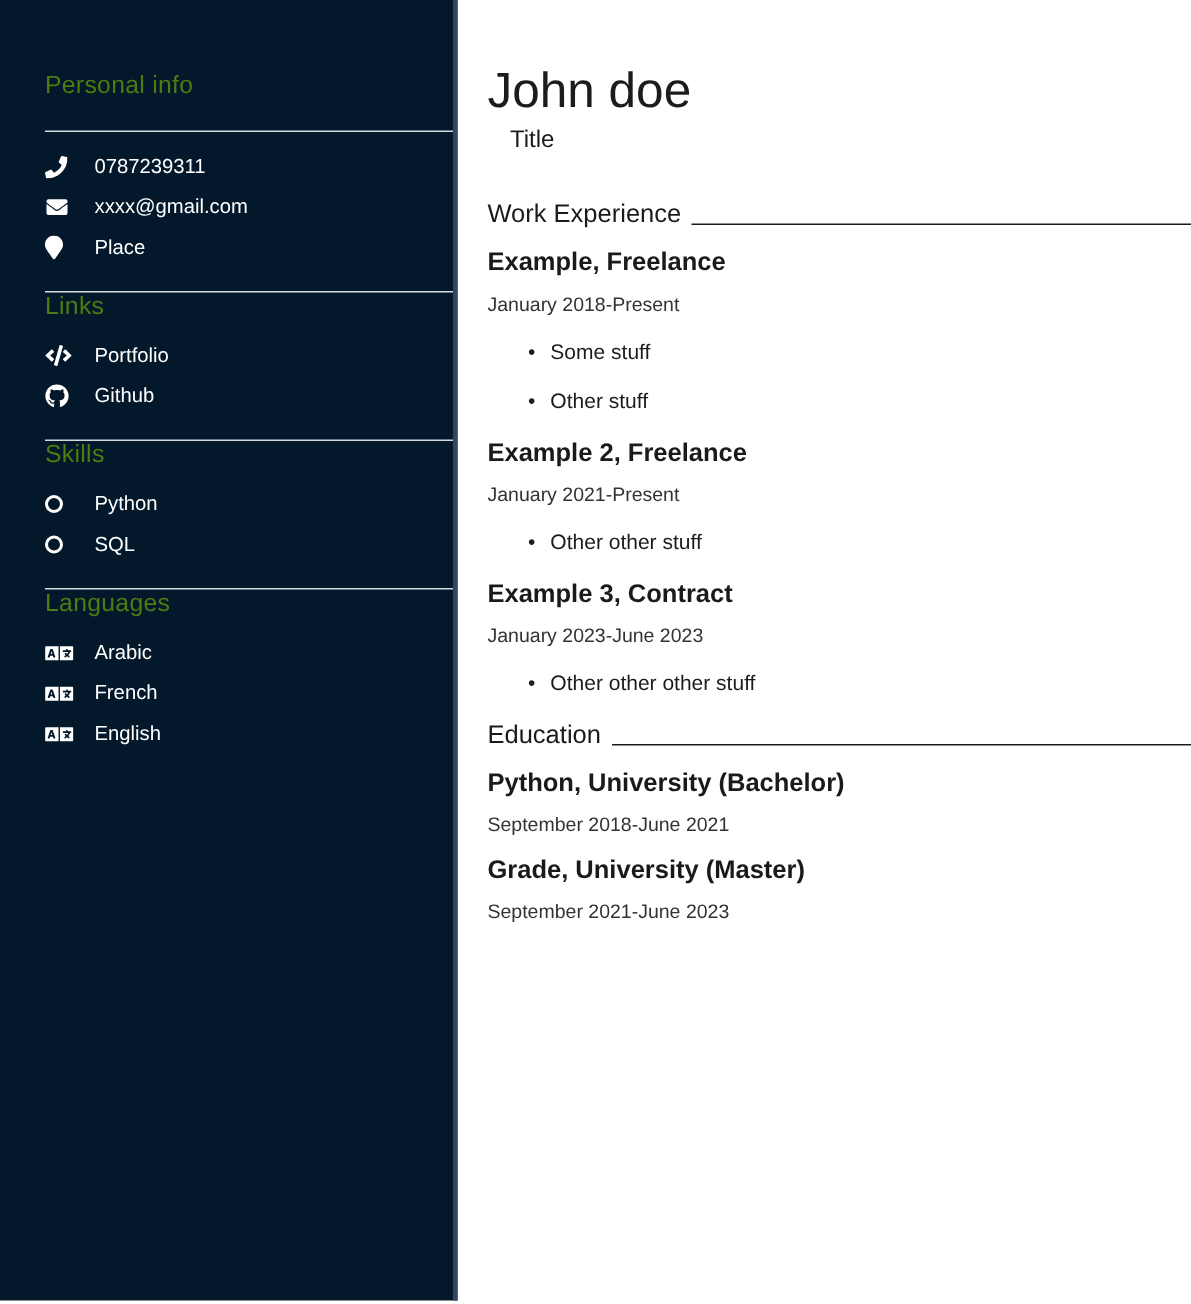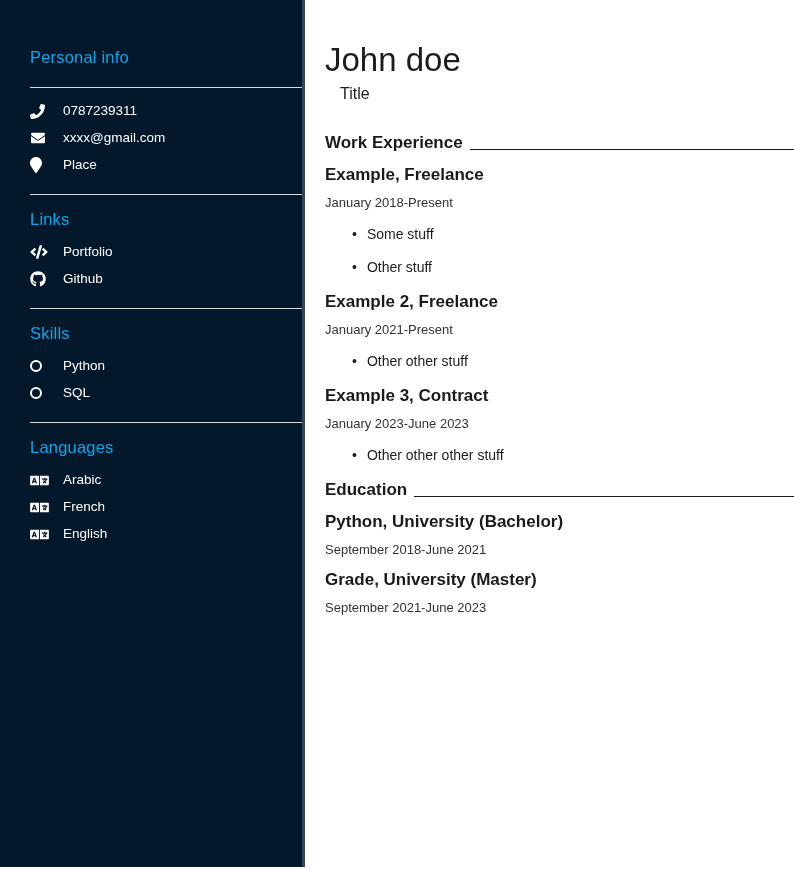--- a/index.html
+++ b/index.html
@@ -14,28 +14,28 @@
 
   
   .sidebar {
     width: 305px; height: 867px; flex-shrink: 0;
     background: #03182b;
     border-right: 3px solid #33455c;
     color: #ffffff;
     padding: 48px 0 0 30px;
   }
   .side-heading {
-    font-size: 16.5px; font-weight: 400; color: #0ea5e9;
+    font-size: 16.5px; font-weight: 400; color: #4d7c0f;
     letter-spacing: 0.2px;
   }
   .divider {
     border: none; border-top: 1px solid #d3dae0;
     margin-top: 20px; height: 0;
   }
-  .side-heading.after-divider { margin-top: 15px; }
+  .side-heading.after-divider { }
   .side-group { margin-top: 14px; }
   .side-item {
     display: flex; align-items: center;
     font-size: 13.5px; line-height: 18px;
     margin-bottom: 9px; color: #ffffff;
   }
   .side-icon {
     width: 20px; flex-shrink: 0;
     display: flex; align-items: center; justify-content: flex-start;
     margin-right: 13px; color: #ffffff;
@@ -47,21 +47,21 @@
   }
 
   
   .main { flex: 1; padding: 40px 0 0 20px; }
   .name { font-size: 33px; font-weight: 400; color: #1c1c1c; line-height: 40px; }
   .job-title { font-size: 16px; margin-top: 5px; color: #1c1c1c; margin-left: 15px; }
   .description { font-size: 14px; margin-top: 31px; color: #1c1c1c; }
 
   .section-heading {
     display: flex; align-items: flex-end;
-    font-size: 17px; font-weight: 700; color: #1a1a1a;
+    font-size: 17px; font-weight: 400; color: #1a1a1a;
   }
   .section-heading.work { margin-top: 30px; }
   .section-heading.education { margin-top: 14px; }
   .section-heading .rule {
     flex: 1; border-bottom: 1px solid #1a1a1a;
     margin-left: 7px; margin-bottom: 3px;
   }
 
   .entry-title { font-size: 17px; font-weight: 700; color: #1a1a1a; margin-top: 12px; line-height: 20px; }
   .entry-date { font-size: 13px; color: #333333; margin-top: 10px; line-height: 16px; }

